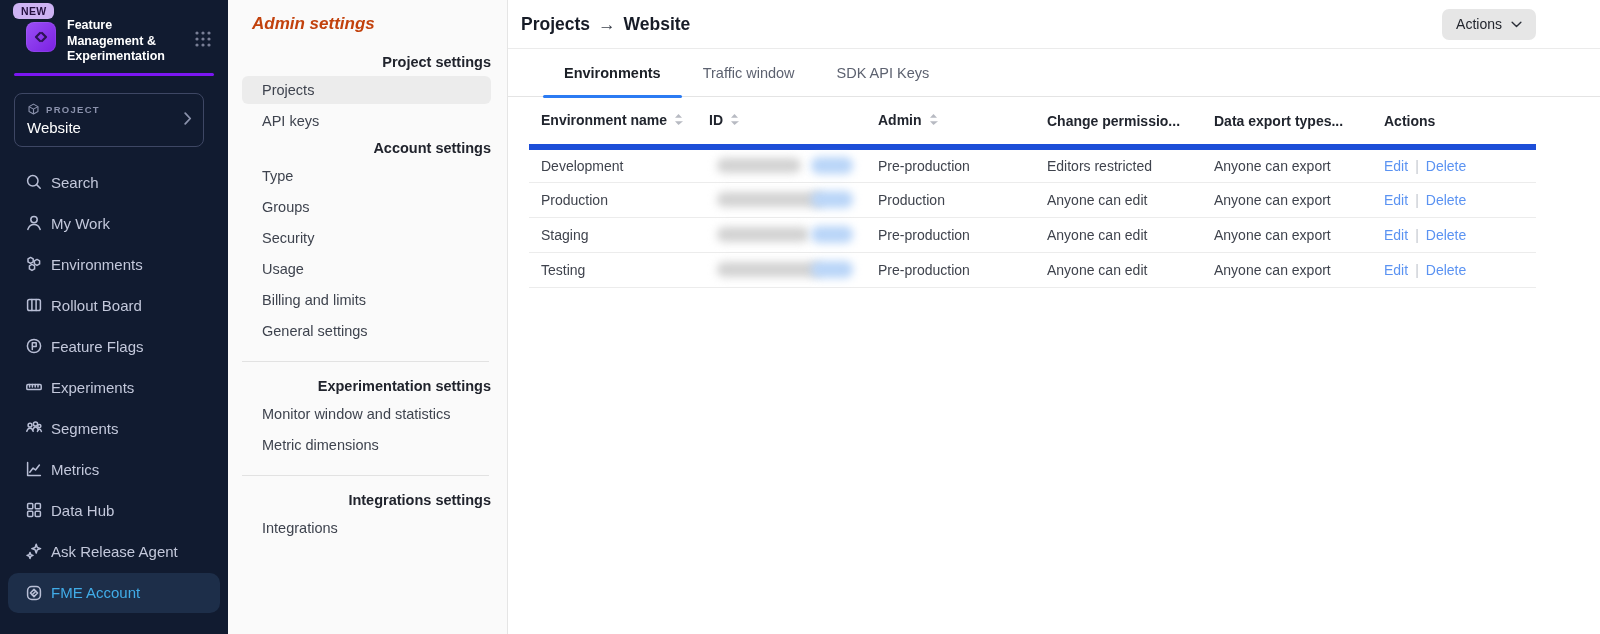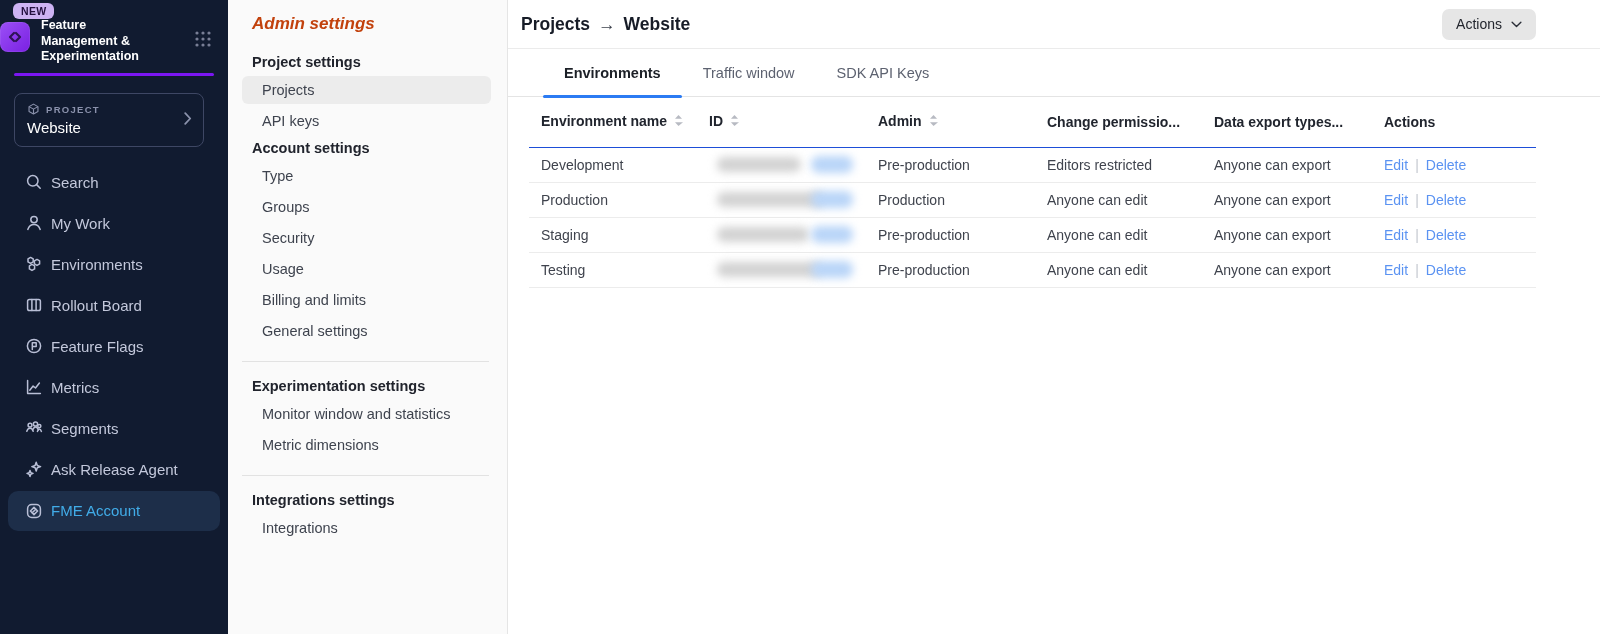--- a/index.html
+++ b/index.html
@@ -9,21 +9,21 @@
     font-family:"Liberation Sans", sans-serif;
     background:#ffffff; color:#22252d;
   }
   .root { display:flex; width:1600px; height:634px; }
 
   
   .sidebar-left {
     width:228px; flex-shrink:0; background:#111b30; color:#c3c8db;
     position:relative; overflow:hidden;
   }
-  .brand { position:relative; padding:16px 16px 0 0; display:flex; gap:11px; }
+  .brand { position:relative; padding:16px 16px 0 26px; display:flex; gap:11px; }
   .new-badge {
     position:absolute; top:3px; left:13px; background:#cdb3f3; color:#241040;
     font-size:10.5px; font-weight:bold; padding:2px 8px; border-radius:6px; letter-spacing:.3px;
   }
   .logo-tile {
     width:30px; height:30px; border-radius:8px; flex-shrink:0; margin-top:6px;
     background:linear-gradient(135deg,#9b50f6,#7a20e2);
     display:flex; align-items:center; justify-content:center;
     box-shadow:0 0 0 1px rgba(255,255,255,.08) inset;
   }
@@ -49,21 +49,21 @@
     background:#1d2e49; border-radius:10px; margin:1px 8px 0 8px; padding-left:16px;
     height:40px; color:#41ace8;
   }
 
   
   .sidebar-admin {
     width:280px; flex-shrink:0; background:#fafafa; border-right:1px solid #e5e5e5;
     padding:12px 16px 0 14px; overflow:hidden;
   }
   .admin-title { font-size:17px; font-weight:bold; color:#c2410c; margin:2px 0 20px 10px;font-style:italic; }
-  .section-heading { font-size:14.5px; font-weight:bold; color:#21242d; margin:5px 0 6px 10px; }
+  .section-heading { font-size:14.5px; font-weight:bold; color:#21242d; margin:5px 0 6px 10px;text-align:right; }
   .admin-item {
     font-size:14.5px; color:#3e434e; padding:6px 10px 6px 20px; margin-bottom:3px;
     border-radius:6px; cursor:pointer; white-space:nowrap;
   }
   .admin-item.selected { background:#ececec; }
   .admin-divider { height:1px; background:#e2e2e2; margin:16px 2px 16px 0; }
 
   
   .main { flex:1; min-width:0; display:flex; flex-direction:column; background:#ffffff; }
   .main-header {
@@ -80,21 +80,21 @@
 
   .tabs-row { display:flex; padding-left:35px; border-bottom:1px solid #e4e4e4; height:48px; flex-shrink:0; }
   .tab { padding:0 21px; display:flex; align-items:center; font-size:14.5px; color:#5d6270; position:relative; cursor:pointer; }
   .tab.active { color:#1c2027; font-weight:bold; }
   .tab.active::after { content:""; position:absolute; left:0; right:0; bottom:-2px; height:3px; background:#2b7bf3; border-radius:2px; }
 
   .table-wrap { padding:0 64px 0 21px; }
   table { width:100%; border-collapse:collapse; table-layout:fixed; }
   th {
     text-align:left; font-size:14px; font-weight:bold; color:#21252e; height:50px;
-    padding:0 8px 0 12px; border-bottom:1px solid #1d4ed8; vertical-align:middle; white-space:nowrap;
+    padding:0 8px 0 12px; border-bottom:6px solid #1d4ed8; vertical-align:middle; white-space:nowrap;
   }
   th .sort-ic { display:inline-block; vertical-align:-1px; margin-left:7px; }
   td {
     height:35px; padding:0 8px 0 12px; font-size:14px; color:#3f434d;
     border-bottom:1px solid #ececec; vertical-align:middle; white-space:nowrap;
   }
   .id-redacted { position:relative; height:20px; }
   .id-blob { position:absolute; left:8px; top:2px; height:15px; border-radius:7px; background:#d2d2d2; filter:blur(4px); }
   .id-pill { position:absolute; left:102px; top:1px; width:42px; height:17px; border-radius:8px; background:#b9d5f8; filter:blur(4px); }
   .row-link { color:#5b93f2; cursor:pointer; text-decoration:none; }
@@ -198,38 +198,58 @@
             <svg width="20" height="20" viewBox="0 0 20 20" fill="none" stroke="#b9bfd6" stroke-width="1.5" stroke-linecap="round" stroke-linejoin="round">
               <circle cx="10" cy="10" r="6.6"></circle>
               <path d="M8.3 13.6V6.8h3.9v3.6H8.3"></path>
             </svg>
           </span>
           <span>Feature Flags</span>
         </div>
         <div class="nav-item">
           <span class="nav-icon">
             <svg width="20" height="20" viewBox="0 0 20 20" fill="none" stroke="#b9bfd6" stroke-width="1.5" stroke-linecap="round" stroke-linejoin="round">
-              <path d="M3.6 3.6v12.8h12.8"></path>
-              <path d="M5.8 13.2l3.3-4.2 2.4 2 3.9-5"></path>
-            </svg>
-          </span>
-          <span>Metrics</span>
+              <rect x="2.8" y="7.6" width="14.4" height="5" rx="1.2"></rect>
+              <path d="M5.6 7.6v2.4M8.4 7.6v2.4M11.2 7.6v2.4M14 7.6v2.4"></path>
+            </svg>
+          </span>
+          <span>Experiments</span>
         </div>
         <div class="nav-item">
           <span class="nav-icon">
             <svg width="20" height="20" viewBox="0 0 20 20" fill="none" stroke="#b9bfd6" stroke-width="1.5" stroke-linecap="round" stroke-linejoin="round">
               <circle cx="6" cy="7.2" r="1.9"></circle>
               <path d="M2.8 13.2c.7-1.9 1.9-2.9 3.2-2.9s2.5 1 3.2 2.9"></path>
               <circle cx="11.5" cy="6" r="2.1"></circle>
               <path d="M8.6 12c.8-2.1 1.7-3.1 2.9-3.1 1.3 0 2.3 1 3 3.1"></path>
               <circle cx="15.3" cy="8" r="1.6"></circle>
               <path d="M13.4 13.4c.5-1.5 1.1-2.3 1.9-2.3.9 0 1.6.8 2.1 2.3"></path>
             </svg>
           </span>
           <span>Segments</span>
+        </div>
+        <div class="nav-item">
+          <span class="nav-icon">
+            <svg width="20" height="20" viewBox="0 0 20 20" fill="none" stroke="#b9bfd6" stroke-width="1.5" stroke-linecap="round" stroke-linejoin="round">
+              <path d="M3.6 3.6v12.8h12.8"></path>
+              <path d="M5.8 13.2l3.3-4.2 2.4 2 3.9-5"></path>
+            </svg>
+          </span>
+          <span>Metrics</span>
+        </div>
+        <div class="nav-item">
+          <span class="nav-icon">
+            <svg width="20" height="20" viewBox="0 0 20 20" fill="none" stroke="#b9bfd6" stroke-width="1.5" stroke-linecap="round" stroke-linejoin="round">
+              <rect x="3.6" y="3.6" width="5.2" height="5.2" rx="1"></rect>
+              <rect x="11.2" y="3.6" width="5.2" height="5.2" rx="1"></rect>
+              <rect x="3.6" y="11.2" width="5.2" height="5.2" rx="1"></rect>
+              <rect x="11.2" y="11.2" width="5.2" height="5.2" rx="1"></rect>
+            </svg>
+          </span>
+          <span>Data Hub</span>
         </div>
         <div class="nav-item">
           <span class="nav-icon">
             <svg width="20" height="20" viewBox="0 0 20 20" fill="none" stroke="#b9bfd6" stroke-width="1.5" stroke-linecap="round" stroke-linejoin="round">
               <path d="M12.2 3.2l1.1 3.3 3.3 1.1-3.3 1.1-1.1 3.3-1.1-3.3-3.3-1.1 3.3-1.1z"></path>
               <path d="M6 11.4l.8 2.2 2.2.8-2.2.8-.8 2.2-.8-2.2-2.2-.8 2.2-.8z"></path>
             </svg>
           </span>
           <span>Ask Release Agent</span>
         </div>

